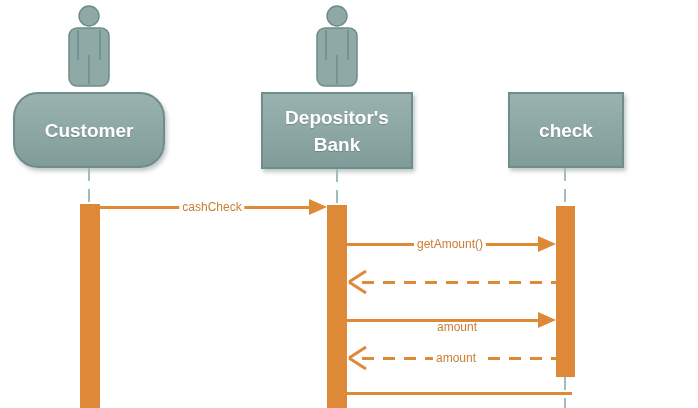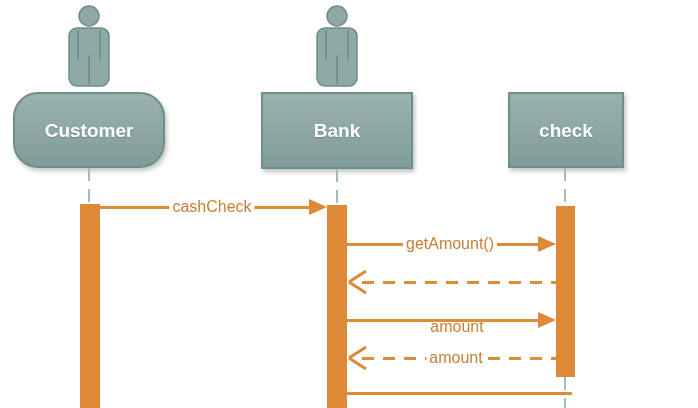--- a/index.html
+++ b/index.html
@@ -31,21 +31,21 @@
   }
   .arr-right{
     position:absolute;width:0;height:0;
     border-top:8px solid transparent;border-bottom:8px solid transparent;
     border-left:18px solid #DD8938;
   }
   .arr-open{position:absolute;}
   .msg-label{
     position:absolute;transform:translate(-50%,-50%);
     background:#ffffff;padding:0 3px;white-space:nowrap;
-    color:#C97E33;font-size:16px;
+    color:#C97E33;font-size:12px;
   }
   .msg-label.right-anchored{transform:translateY(-50%);}
   .actor{position:absolute;}
 </style>
 </head>
 <body>
 
 <div class="canvas">
 
   <svg class="actor" style="left:65px;top:5px;" width="48" height="82" viewBox="0 0 48 82">
@@ -56,20 +56,21 @@
   <svg class="actor" style="left:313px;top:5px;" width="48" height="82" viewBox="0 0 48 82">
     <circle cx="24" cy="11" r="10" fill="#8FA9A6" stroke="#6E8C89" stroke-width="1.5"></circle>
     <rect x="4" y="23" width="40" height="58" rx="8" fill="#8FA9A6" stroke="#6E8C89" stroke-width="1.5"></rect>
     <path d="M13 25 V55 M35 25 V55 M24 50 V79" fill="none" stroke="#6E8C89" stroke-width="1.5"></path>
   </svg>
 
   <div class="pbox" style="left:13px;top:92px;width:152px;height:76px;border-radius:25px;">
     <div>Customer</div>
   </div>
   <div class="pbox" style="left:261px;top:92px;width:152px;height:77px;">
+    <div>Depositor's</div>
     <div>Bank</div>
   </div>
   <div class="pbox" style="left:508px;top:92px;width:116px;height:76px;text-align:center;">
     <div>check</div>
   </div>
 
   <div class="lifeline" style="left:88px;top:168px;height:36px;"></div>
   <div class="lifeline" style="left:336px;top:169px;height:37px;"></div>
   <div class="lifeline" style="left:564px;top:168px;height:38px;"></div>
   <div class="lifeline" style="left:564px;top:377px;height:31px;"></div>

